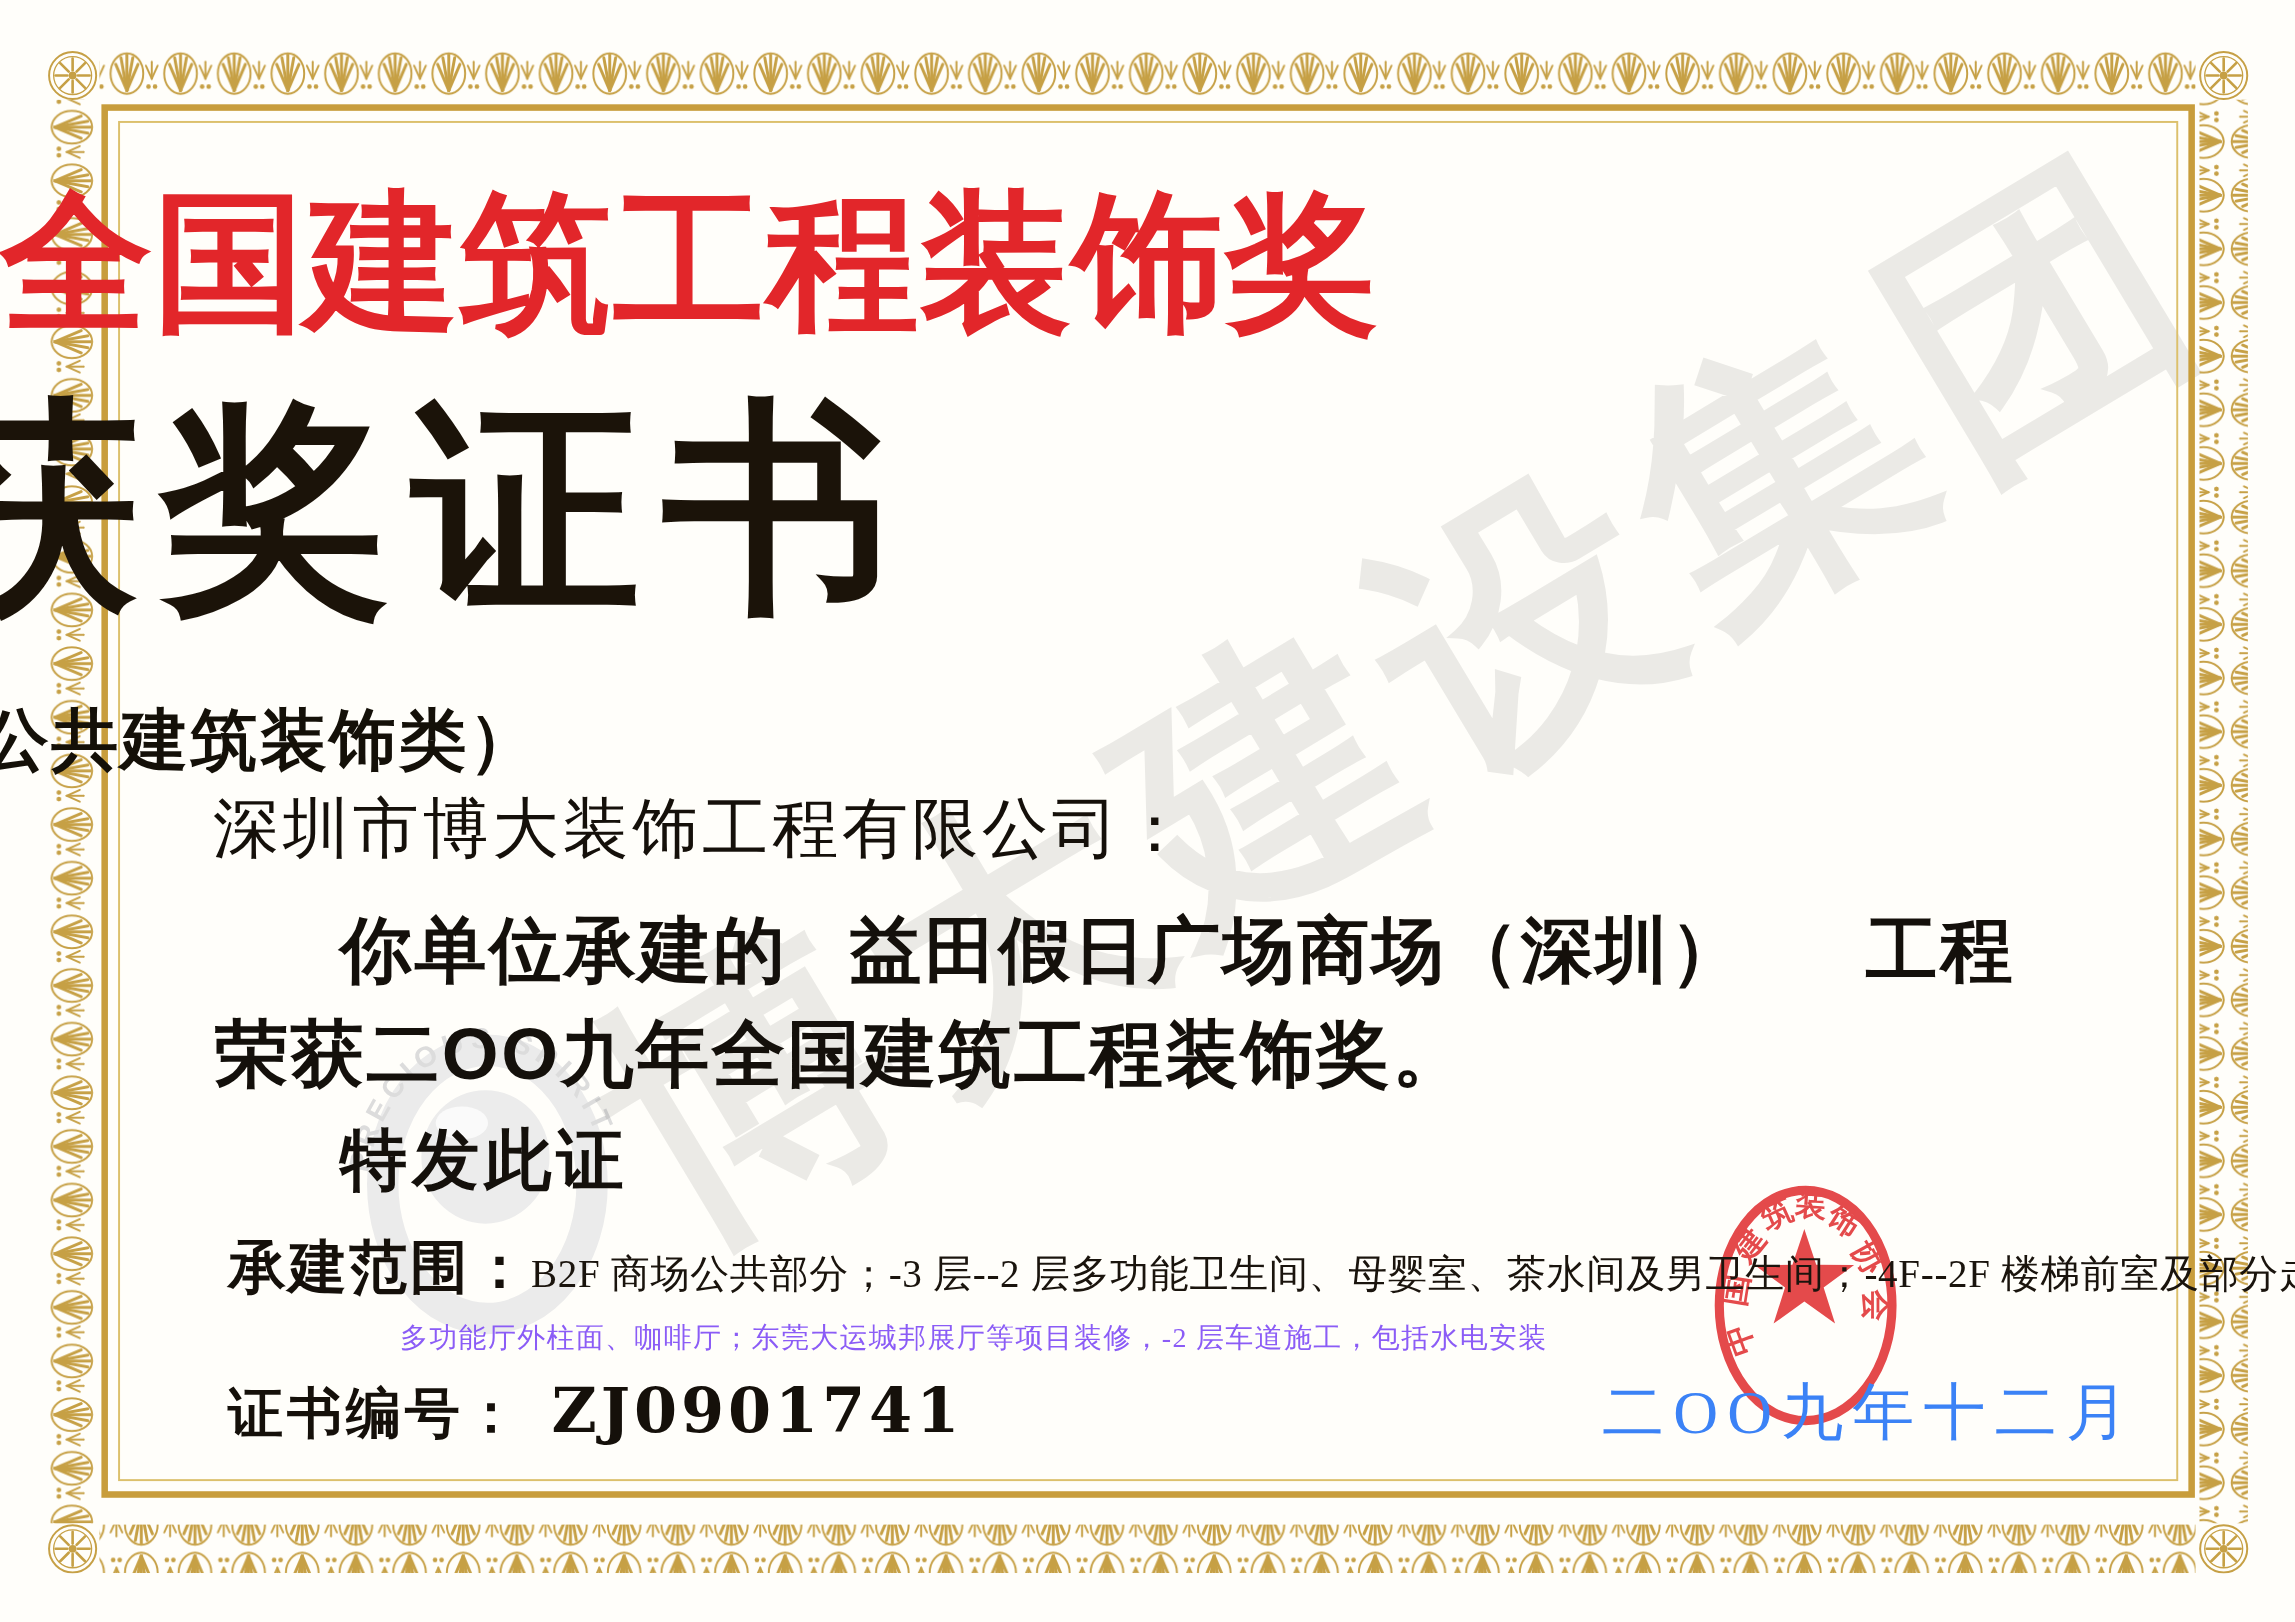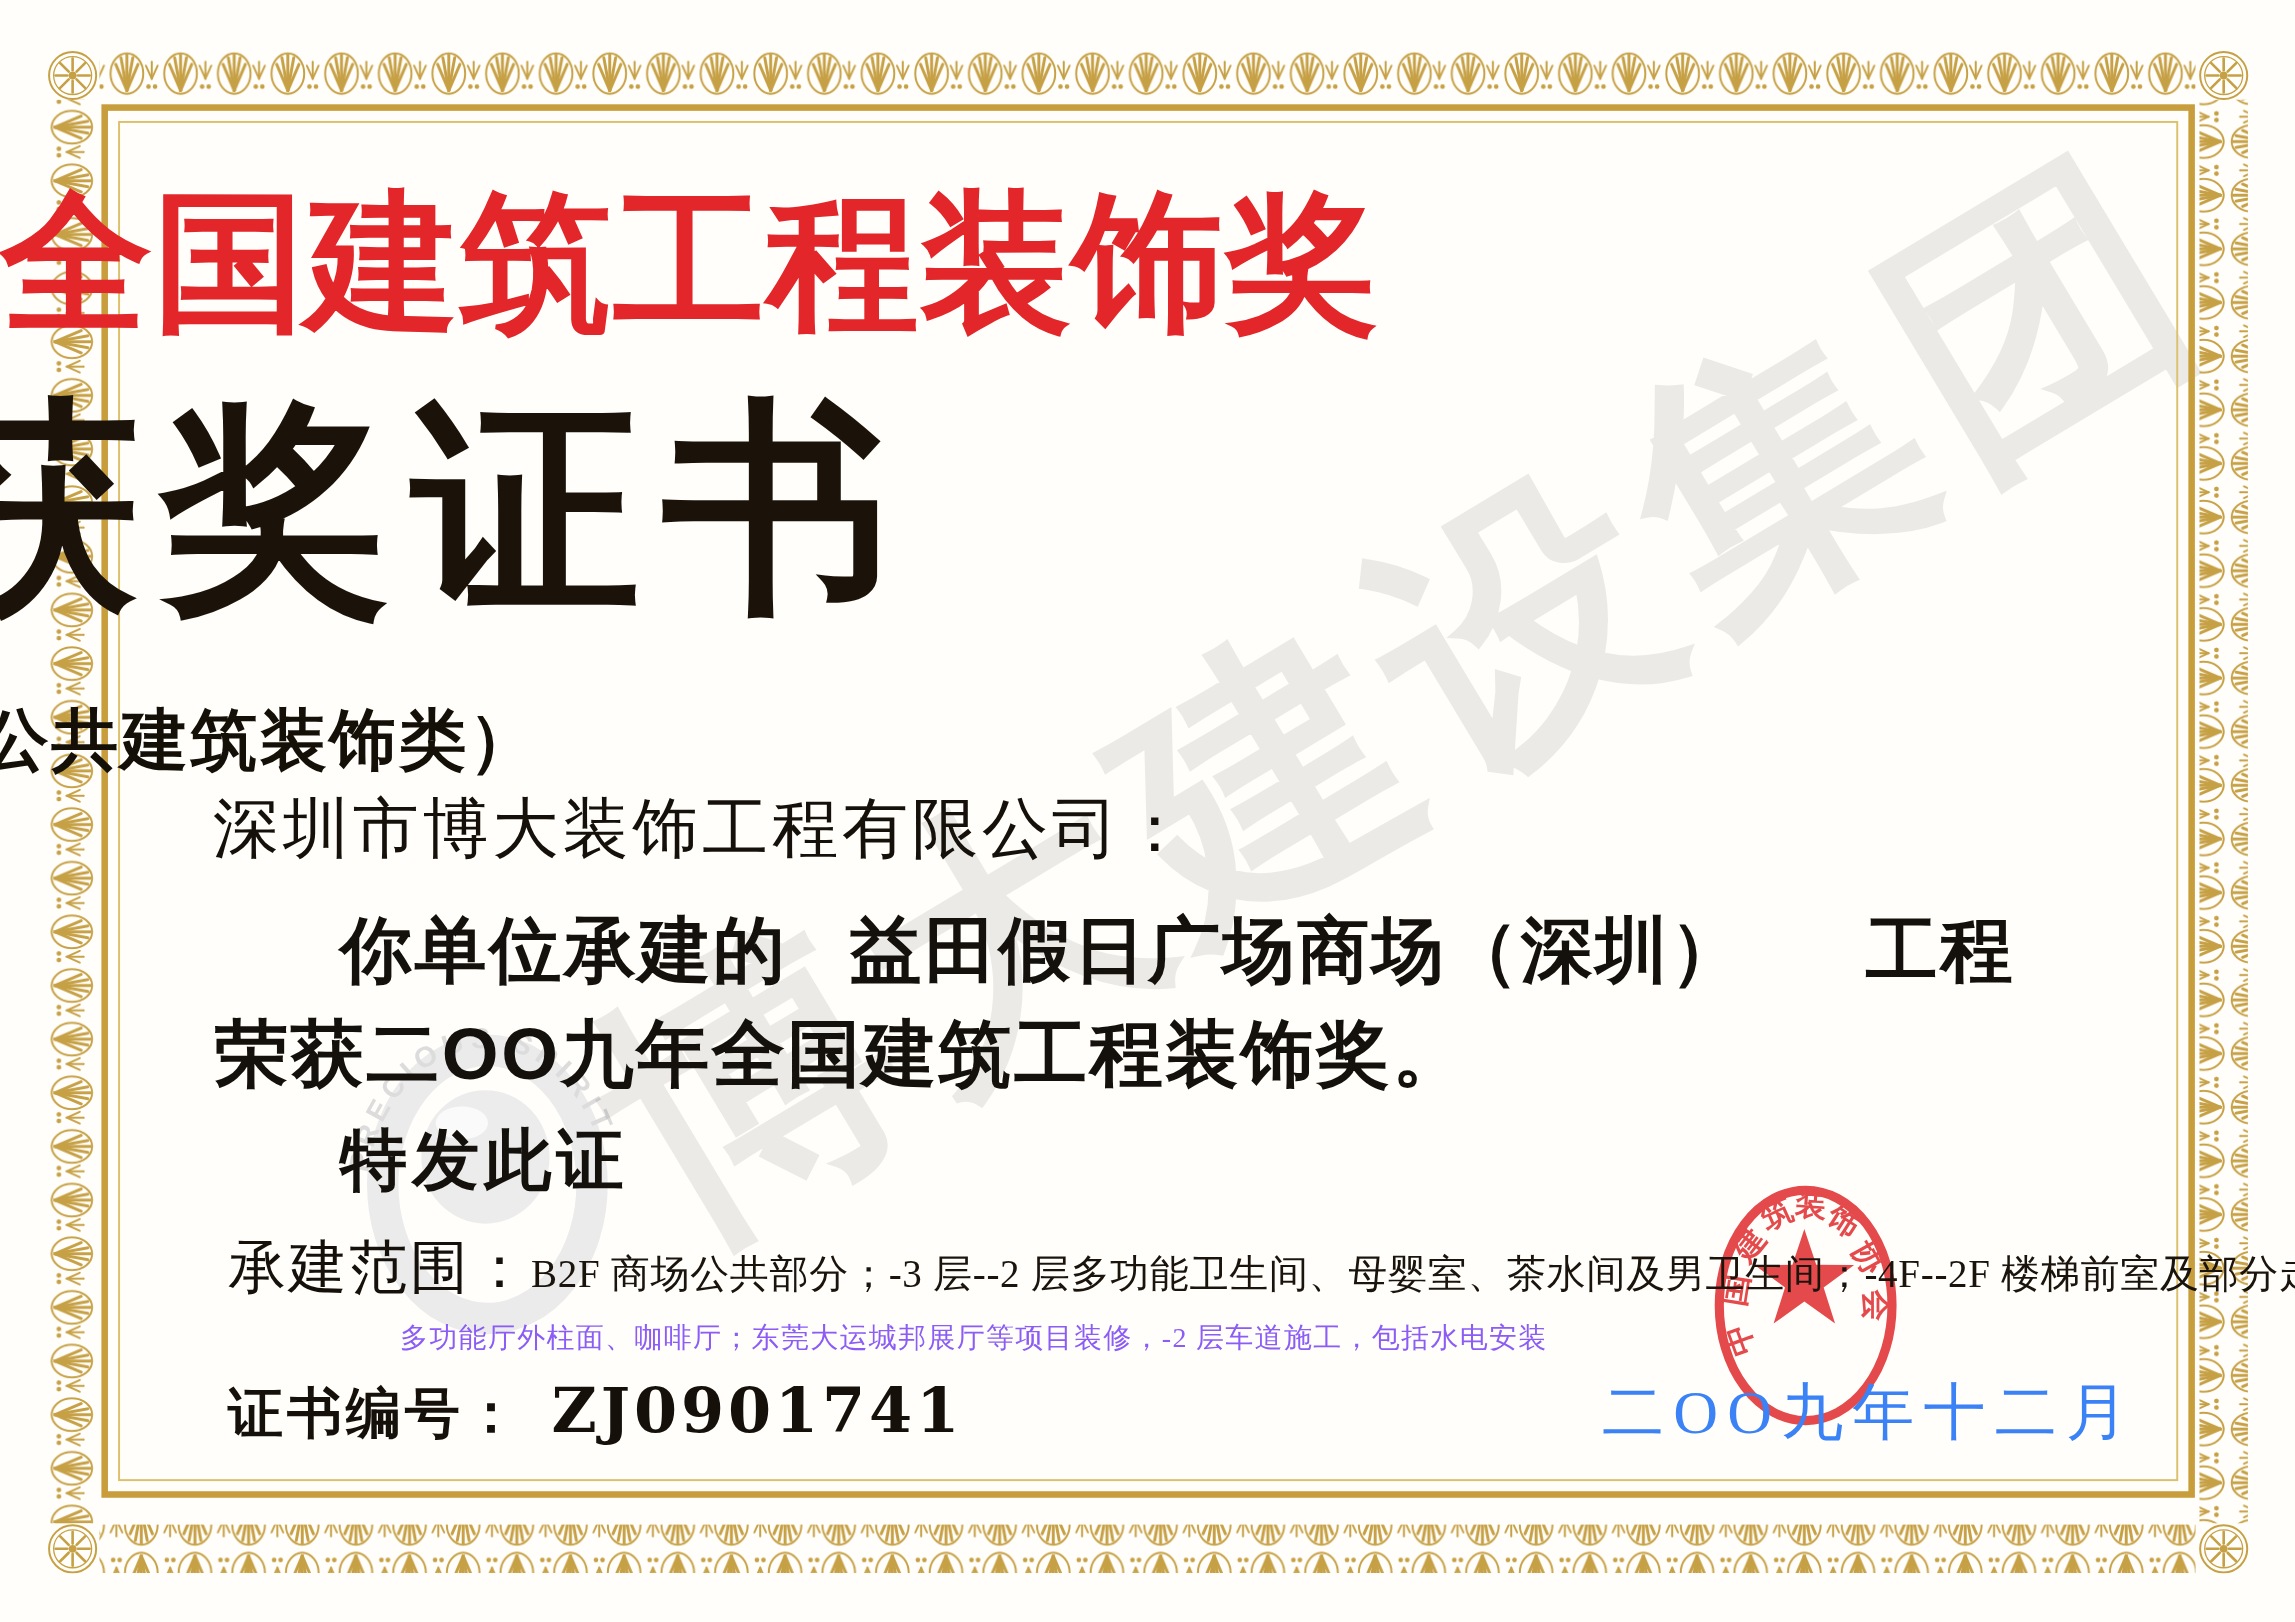--- a/index.html
+++ b/index.html
@@ -31,21 +31,21 @@
     top:784px;left:213px;font-size:66px;color:#15100a;font-weight:500;
     letter-spacing:3.9px;
   }
   .hei{font-family:"Liberation Sans","DejaVu Sans",sans-serif;font-weight:700;color:#14100b;}
   .award1{top:896px;left:340px;font-size:72px;letter-spacing:2.6px;white-space:nowrap;margin-top:7px;}
   .gap1{display:inline-block;width:62px;}
   .gap2{display:inline-block;width:121px;}
   .award2{top:1006px;left:215px;font-size:73px;letter-spacing:2.6px;}
   .issue{top:1115px;left:340px;font-size:67px;letter-spacing:5.2px;}
   .scope-row{top:1229px;left:228px;white-space:nowrap;}
-  .scope-label{font-size:58px;font-weight:400;color:#15100a;letter-spacing:2.6px;}
+  .scope-label{font-size:58px;font-weight:700;color:#15100a;letter-spacing:2.6px;}
   .scope-text{font-size:39px;color:#1a140d;letter-spacing:0.7px;}
   .scope2{top:1319px;left:400px;font-size:28px;color:#8b5cf6;letter-spacing:1.3px;white-space:nowrap;}
   .certno-row{top:1374px;left:228px;white-space:nowrap;}
   .certno-label{font-size:55px;font-weight:700;color:#15100a;letter-spacing:3.9px;}
   .certno-value{
     font-size:62px;font-weight:800;color:#15100a;margin-left:29px;
     font-family:"DejaVu Serif","Liberation Serif",serif;letter-spacing:3.9px;
   }
   .date{top:1370px;left:1602px;font-size:62px;color:#3b82f6;letter-spacing:9.2px;font-weight:400;}
 </style>

